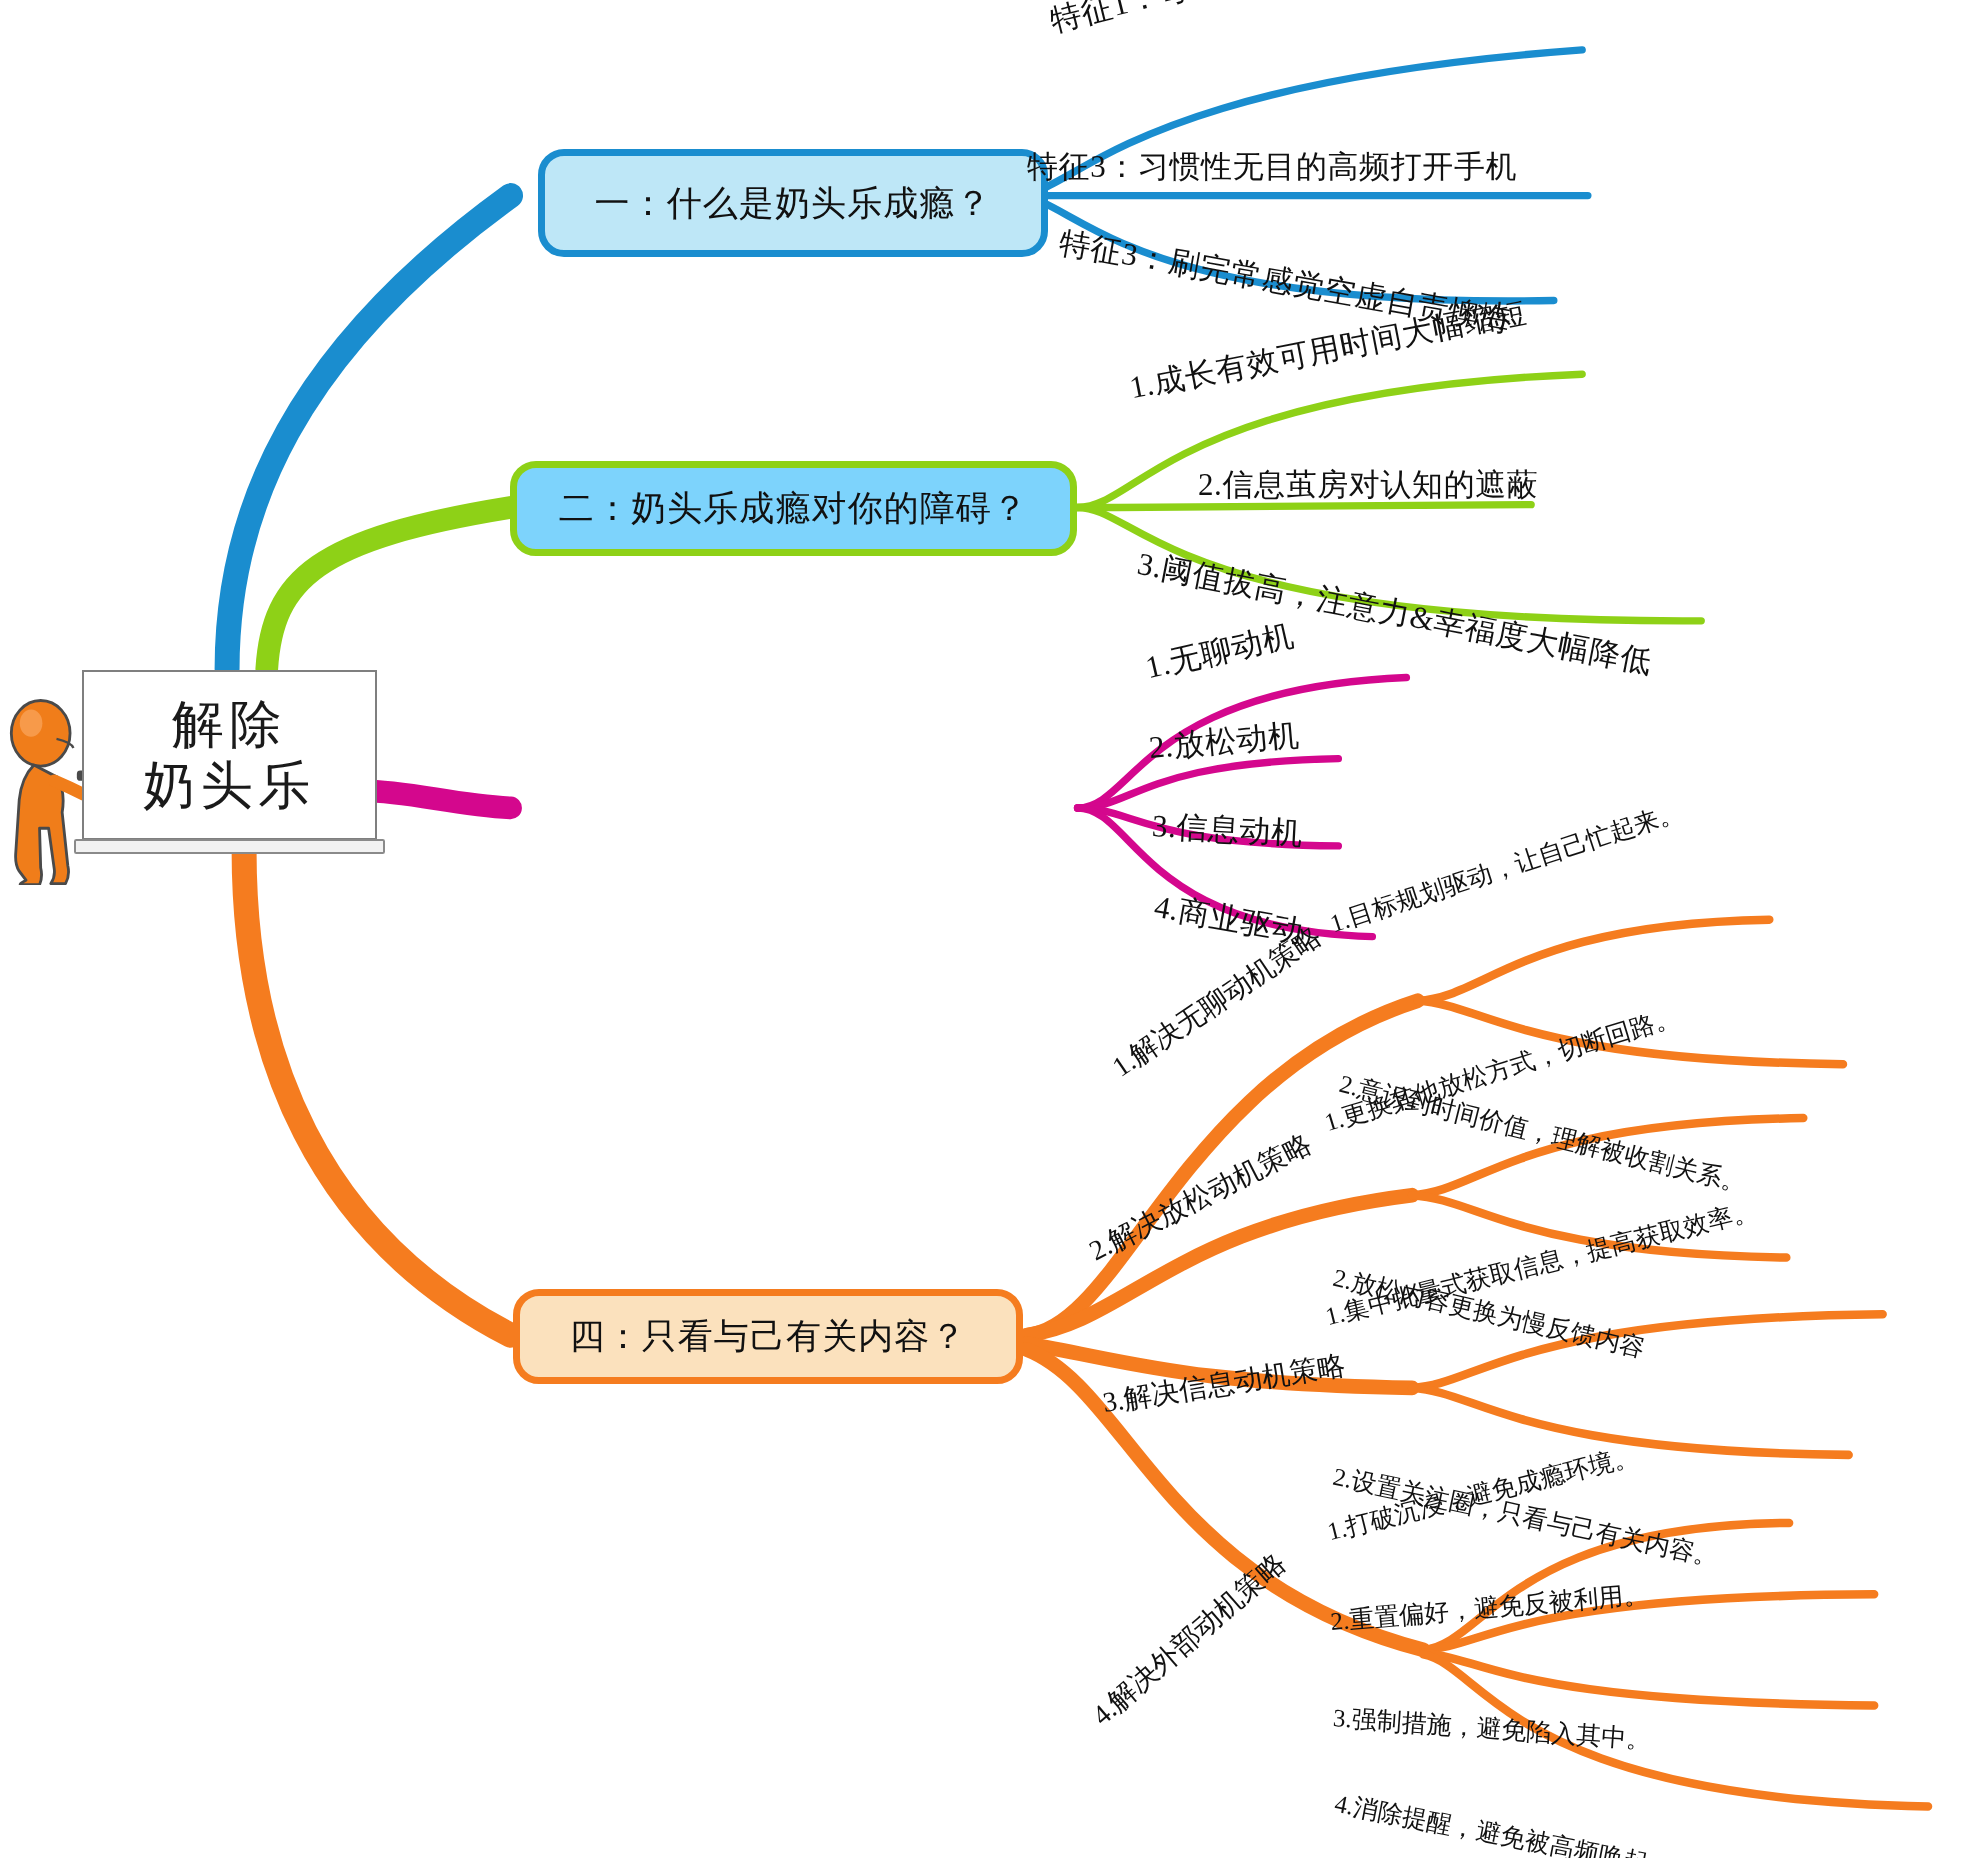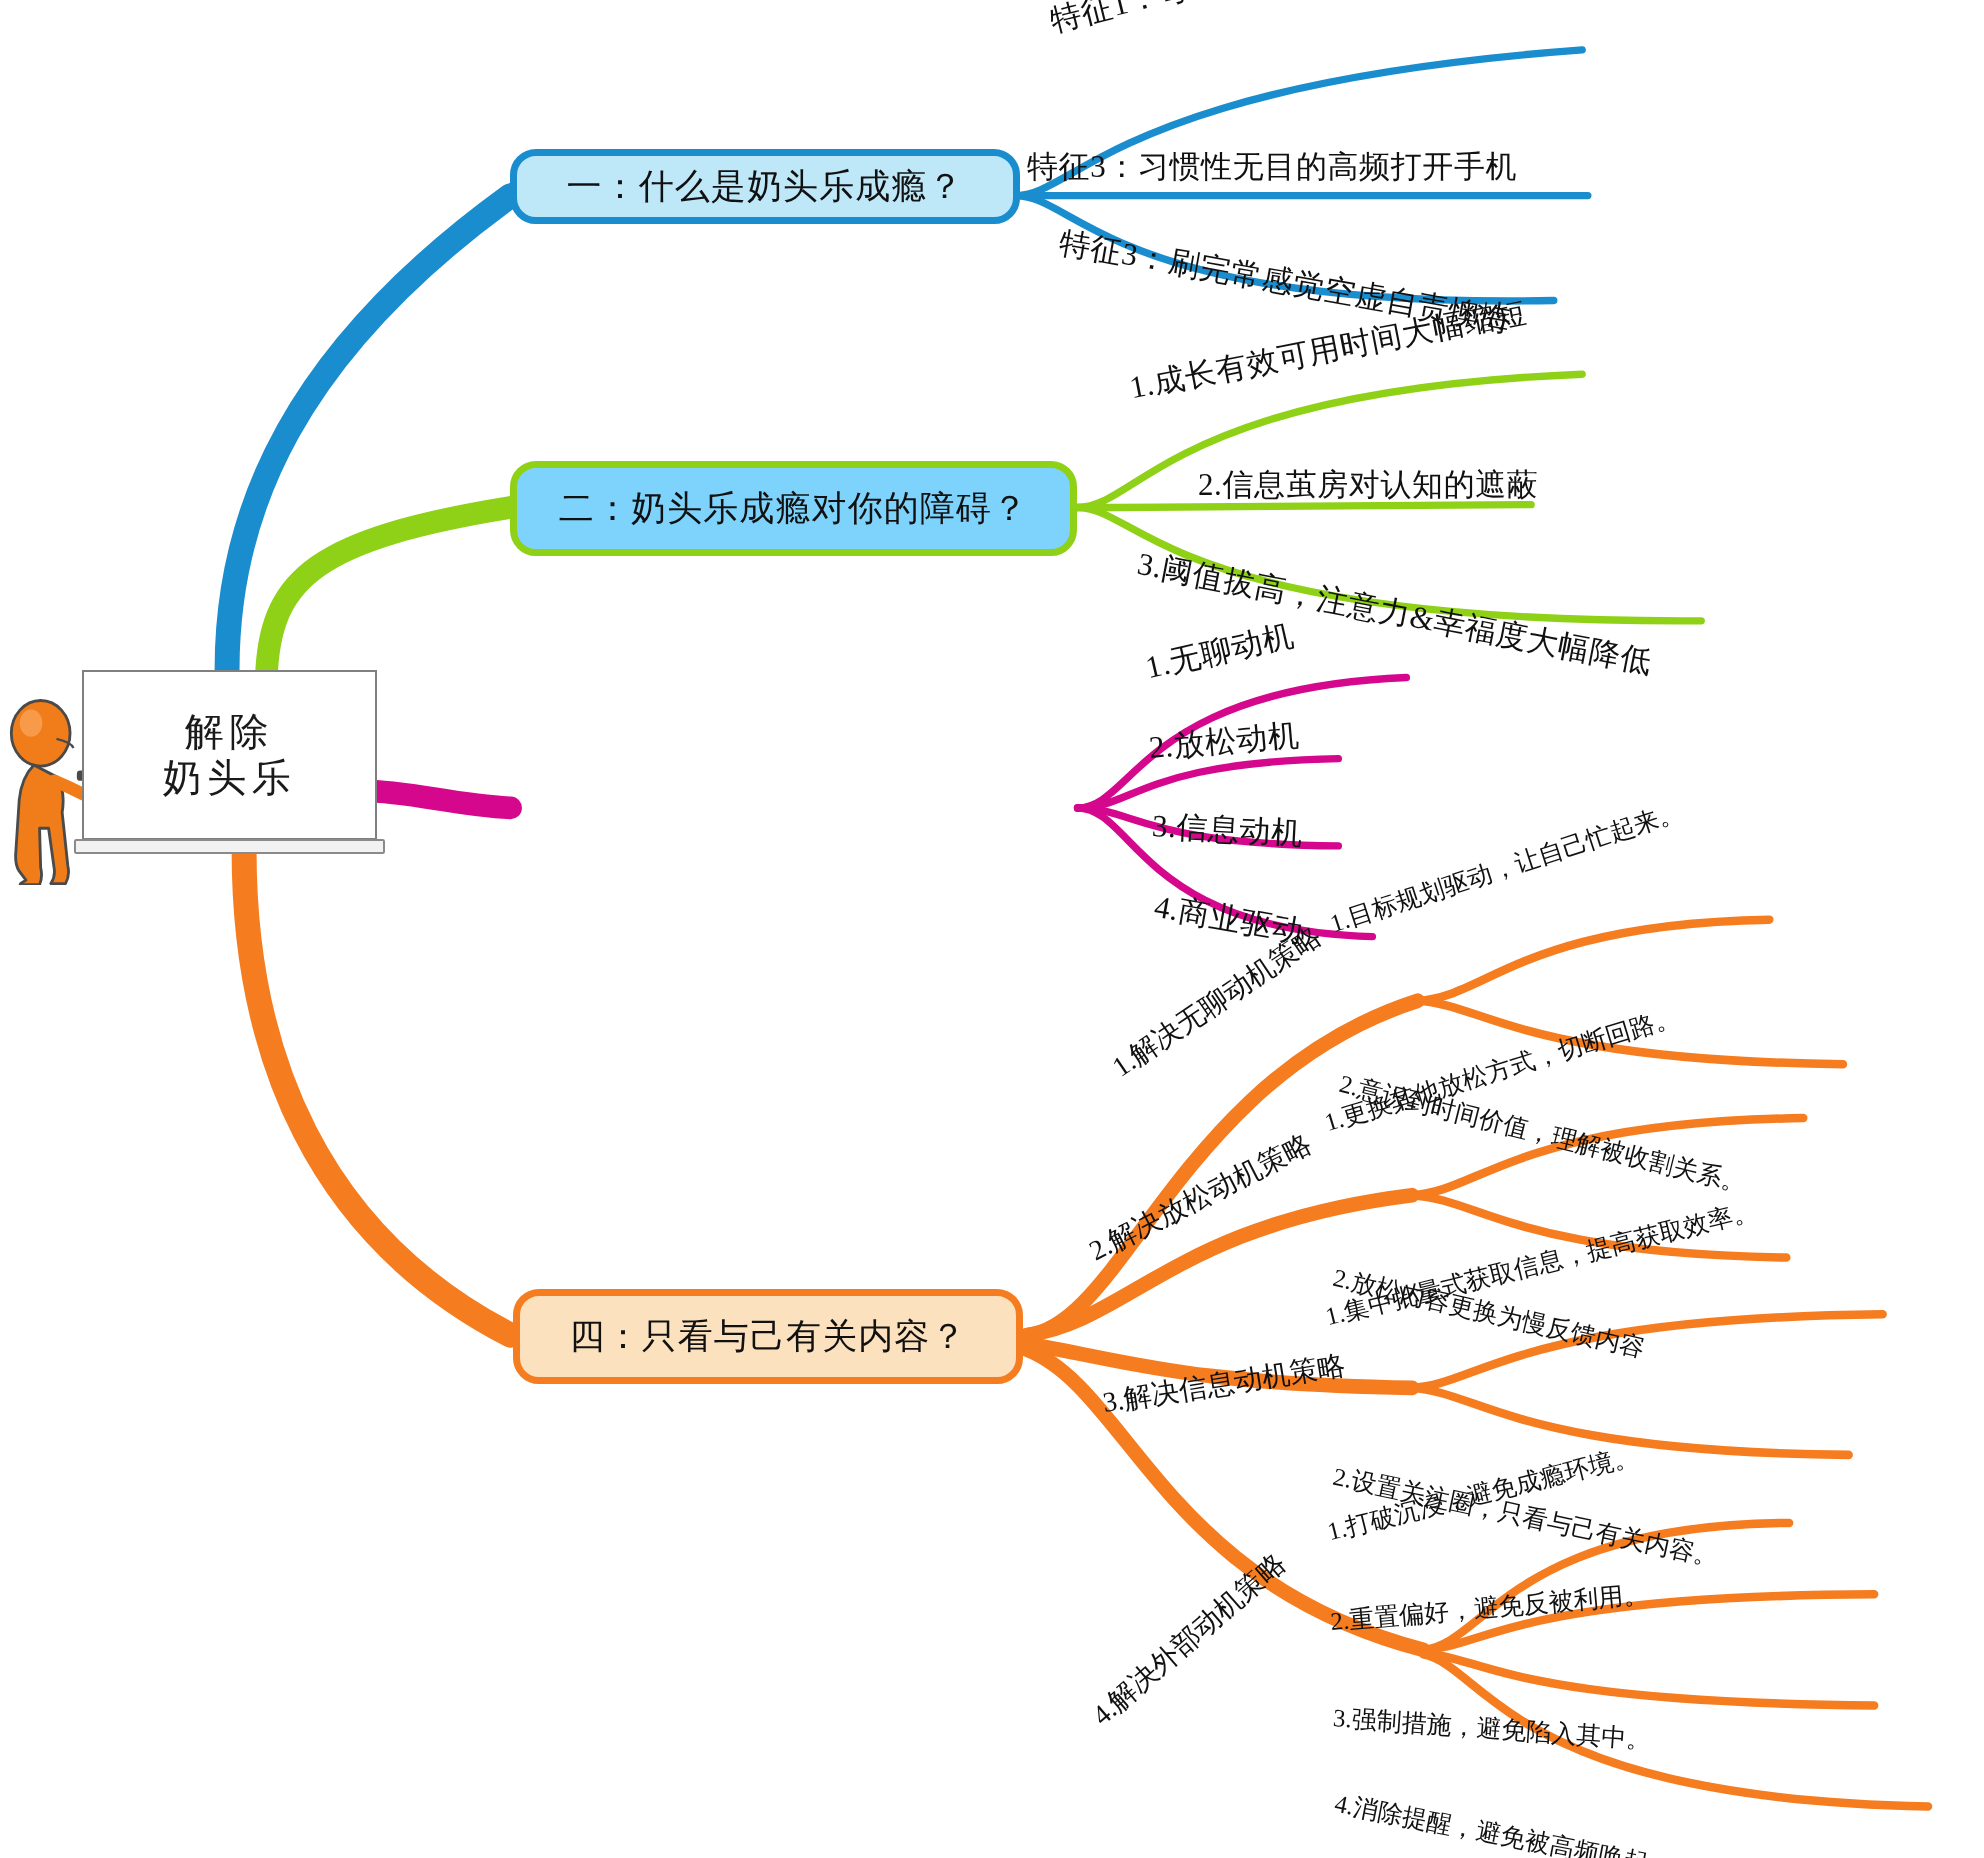--- a/index.html
+++ b/index.html
@@ -17,21 +17,21 @@
   .node-text{font-size:35px;font-weight:400;font-family:"Liberation Serif","DejaVu Serif",serif;}
   .leaf{position:absolute;white-space:nowrap;color:#111;font-size:28px;
         font-family:"Liberation Serif","DejaVu Serif",serif;transform-origin:left bottom;}
   .leaf.big{font-size:31px;letter-spacing:0.6px;}
   .leaf.mid{font-size:28px;}
   .leaf.sm{font-size:25px;}
   
   #center{position:absolute;left:82px;top:670px;width:295px;height:181px;}
   #board{position:absolute;left:0;top:0;width:295px;height:170px;background:#fff;border:2.8px solid #7f7f7f;
          box-sizing:border-box;display:flex;flex-direction:column;align-items:center;justify-content:center;}
-  #board .line{font-size:39px;line-height:1.18;letter-spacing:5.7px;color:#1a1a1a;
+  #board .line{font-size:52px;line-height:1.18;letter-spacing:5.7px;color:#1a1a1a;
                font-family:"Liberation Serif","DejaVu Serif",serif;}
   #board-base{position:absolute;left:-8px;top:169px;width:311px;height:14.7px;background:#f2f2f2;border:2.3px solid #8a8a8a;box-sizing:border-box;border-radius:2.3px;}
   
   #presenter{position:absolute;left:-82px;top:28px;width:113px;height:187px;}
 </style>
 </head>
 <body>
 
 <div id="stage">
 
@@ -89,21 +89,21 @@
       </g>
       <rect x="136" y="128" width="56" height="18" rx="6" fill="#4a4a4a"></rect>
     </svg>
     <div id="board">
       <div class="line">解除</div>
       <div class="line">奶头乐</div>
     </div>
     <div id="board-base"></div>
   </div>
 
-  <div class="node n-blue" style="left:510px;top:149px;width:510px;height:75px;">
+  <div class="node n-blue" style="left:538px;top:149px;width:510px;height:108px;">
     <span class="node-text">一：什么是奶头乐成瘾？</span>
   </div>
   <div class="leaf big" style="left:1056px;top:0px;transform:rotate(-14deg);">特征1：每天娱乐性APP超过1-3小时</div>
   <div class="leaf big" style="left:1027px;top:146px;transform:rotate(0deg);">特征3：习惯性无目的高频打开手机</div>
   <div class="leaf big" style="left:1056px;top:221px;transform:rotate(10deg);">特征3：刷完常感觉空虚自责懊悔</div>
 
   <div class="node n-green" style="left:510px;top:461px;width:567px;height:95px;">
     <span class="node-text">二：奶头乐成瘾对你的障碍？</span>
   </div>
   <div class="leaf big" style="left:1134px;top:367px;transform:rotate(-11deg);">1.成长有效可用时间大幅缩短</div>

